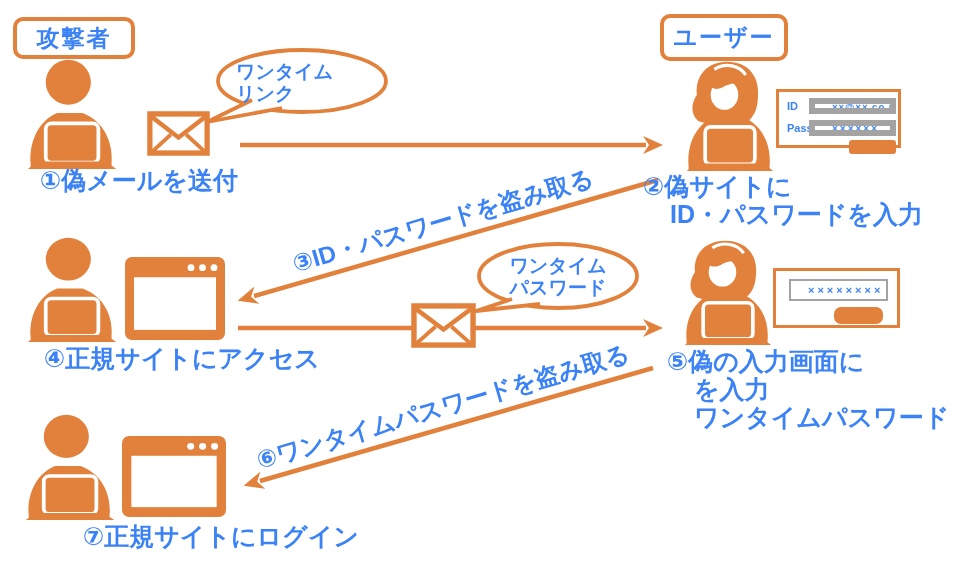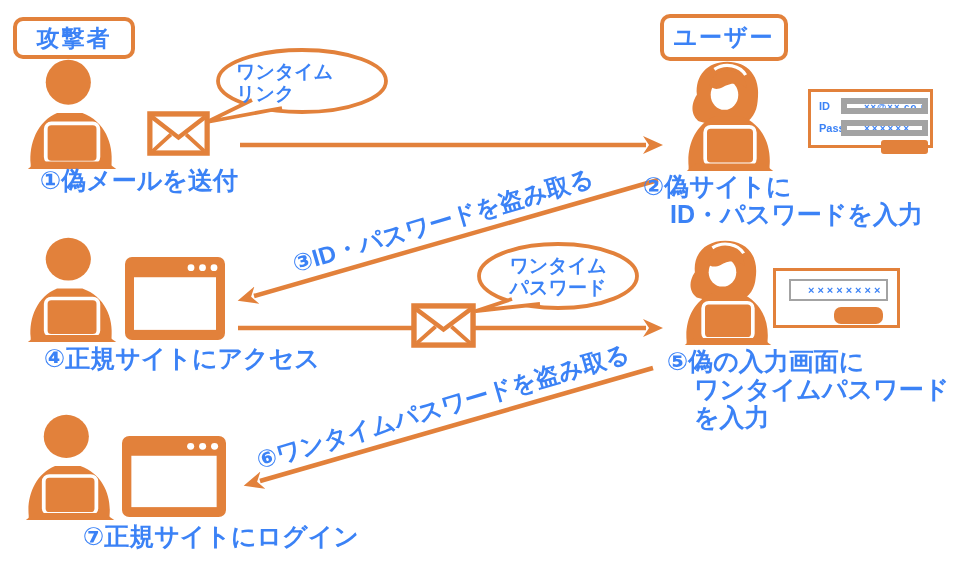--- a/index.html
+++ b/index.html
@@ -128,21 +128,21 @@
 
   <div class="bubble-text" style="left:236px;top:61px;">
     <div>ワンタイム</div>
     <div>リンク</div>
   </div>
   <div class="bubble-text" style="left:488px;top:255px;width:140px;text-align:center;">
     <div>ワンタイム</div>
     <div>パスワード</div>
   </div>
 
-  <div class="form" style="left:776px;top:89px;width:125px;height:59px;margin-left:32px;">
+  <div class="form" style="left:776px;top:89px;width:125px;height:59px;">
     <span class="form-label" style="left:8px;top:8px;">ID</span>
     <div class="form-input" style="left:30px;top:6px;width:87px;height:16px;font-size:9.5px;">××@××.co.jp</div>
     <span class="form-label" style="left:8px;top:30px;">Pass</span>
     <div class="form-input" style="left:30px;top:28px;width:87px;height:16px;letter-spacing:2px;">××××××</div>
     <div class="form-btn" style="left:70px;top:48px;width:47px;height:14px;"></div>
   </div>
 
   <div class="form" style="left:773px;top:268px;width:127px;height:60px;">
     <div class="form-input" style="left:13px;top:8px;width:99px;height:22px;border-width:2.5px;font-size:11px;letter-spacing:3px;">××××××××</div>
     <div class="form-btn" style="left:58px;top:36px;width:49px;height:17px;border-radius:7px;"></div>
@@ -154,21 +154,21 @@
     <div>②偽サイトに</div>
     <div class="indent">ID・パスワードを入力</div>
   </div>
 
   <div class="diag" style="left:443px;top:221px;">③ID・パスワードを盗み取る</div>
 
   <div class="caption" style="left:44px;top:344px;">④正規サイトにアクセス</div>
 
   <div class="caption" style="left:667px;top:347px;">
     <div>⑤偽の入力画面に</div>
+    <div class="indent">を入力</div>
     <div class="indent">ワンタイムパスワード</div>
-    <div class="indent">を入力</div>
   </div>
 
   <div class="diag" style="left:443px;top:407px;">⑥ワンタイムパスワードを盗み取る</div>
 
   <div class="caption" style="left:40px;top:522px;margin-left:43px;">⑦正規サイトにログイン</div>
 
 </div>
 
 </body></html>

